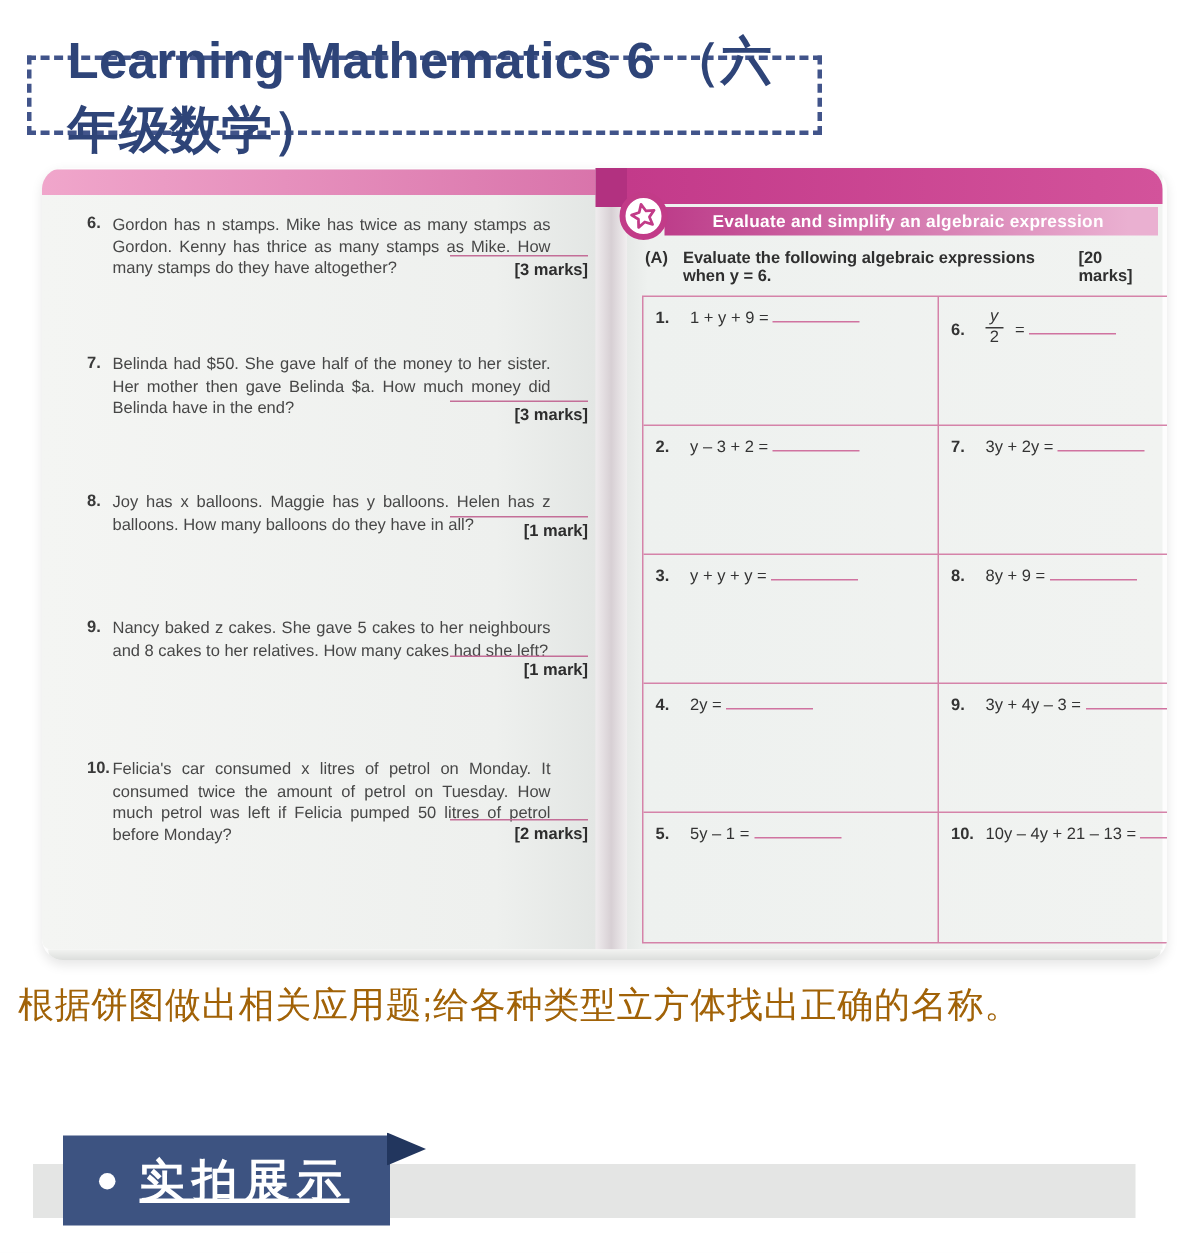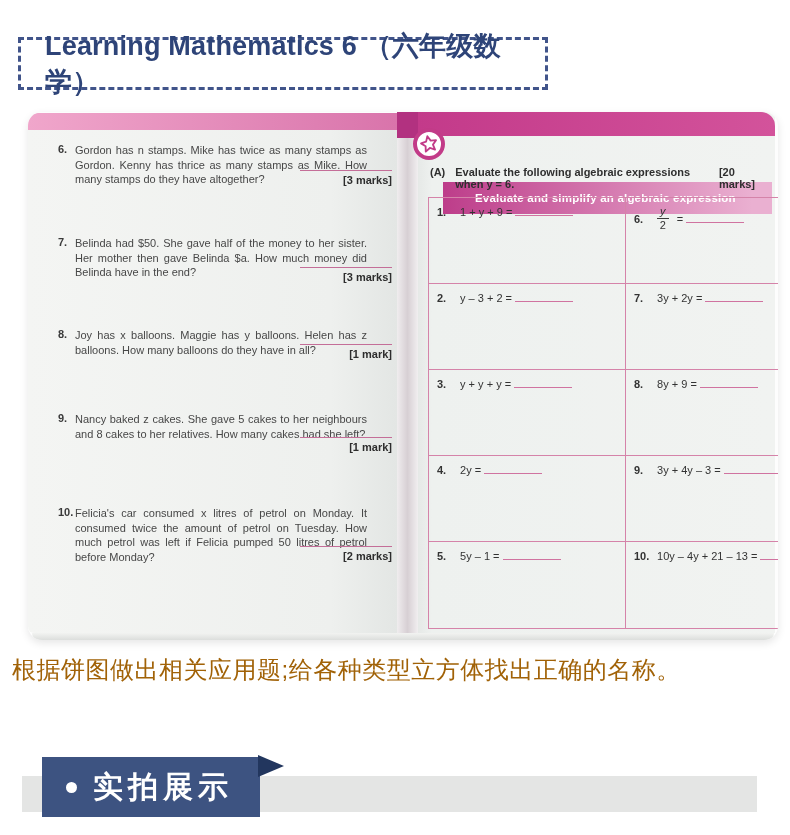--- a/index.html
+++ b/index.html
@@ -4,21 +4,21 @@
 <style>
   * { margin:0; padding:0; box-sizing:border-box; }
   body { background:#ffffff; font-family:"Liberation Sans", sans-serif; }
   .page { position:relative; width:790px; height:835px; background:#ffffff; overflow:hidden; }
 
   
   .title-box {
     position:absolute; left:18px; top:37px; width:530px; height:53px;
     border:3px dashed #41548a; display:flex; align-items:center; padding-left:24px;
   }
-  .title-box h1 { font-size:27px; font-weight:bold; color:#2e4478; letter-spacing:.2px; }
+  .title-box h1 { font-size:34px; font-weight:bold; color:#2e4478; letter-spacing:.2px; }
 
   
   .book {
     position:absolute; left:28px; top:112px; width:750px; height:528px;
     border-radius:14px; overflow:hidden; background:#fdfdfd;
     box-shadow:0 3px 8px rgba(0,0,0,.10);
   }
   
   .pageL {
     position:absolute; left:0; top:1px; width:369px; height:520px;
@@ -52,24 +52,24 @@
   .pageR {
     position:absolute; left:390px; top:0; width:357px; height:521px;
     background:linear-gradient(90deg,#e6e9e7 0px, #eef1ef 14px, #f1f3f1 100%);
   }
   .bandR {
     position:absolute; left:0; top:0; width:100%; height:24px;
     background:linear-gradient(90deg,#c33a8a,#d3539b);
     border-radius:0 14px 0 0;
   }
   .topic-banner {
-    position:absolute; left:25px; right:3px; top:26px; height:32px;
+    position:absolute; left:25px; right:3px; top:26px; height:19px;
     background:linear-gradient(90deg,#bd3d8a,#eab0d1 94%);
     display:flex; align-items:center; padding-left:32px;
-    color:#ffffff; font-size:11.5px; font-weight:bold; letter-spacing:.2px;margin-top:44px;
+    color:#ffffff; font-size:11.5px; font-weight:bold; letter-spacing:.2px;
   }
   .star {
     position:absolute; left:-5px; top:16px; width:32px; height:32px;
     background:#ffffff; border:4px solid #c23b88; border-radius:50%;
     display:flex; align-items:center; justify-content:center; z-index:2;
   }
   .star svg { width:20px; height:20px; transform:rotate(-12deg); }
   .section-line {
     position:absolute; left:12px; right:9px; top:54px;
     display:flex; gap:10px; font-size:11px; font-weight:bold; color:#2f2f2f;
@@ -102,21 +102,21 @@
     font-size:24px; color:#a16207; letter-spacing:.5px; font-weight:500;
   }
 
   
   .graybar { position:absolute; left:22px; top:776px; width:735px; height:36px; background:#e4e5e4; }
   .ribbon {
     position:absolute; left:42px; top:757px; width:218px; height:60px;
     background:#3d5381; display:flex; align-items:center; color:#ffffff;
   }
   .ribbon .dot { width:11px; height:11px; border-radius:50%; background:#ffffff; margin-left:24px; flex:0 0 auto; }
-  .ribbon .rlabel { font-size:30px; font-weight:bold; letter-spacing:5px; margin-left:16px; white-space:nowrap; }
+  .ribbon .rlabel { font-size:30px; font-weight:bold; letter-spacing:5px; margin-left:16px; white-space:nowrap;text-decoration:underline; }
   .fold {
     position:absolute; left:258px; top:755px; width:26px; height:22px;
     background:#22365e; clip-path:polygon(0 0, 100% 50%, 0 100%);
   }
 </style>
 </head>
 <body>
 
 <div class="page">
 

